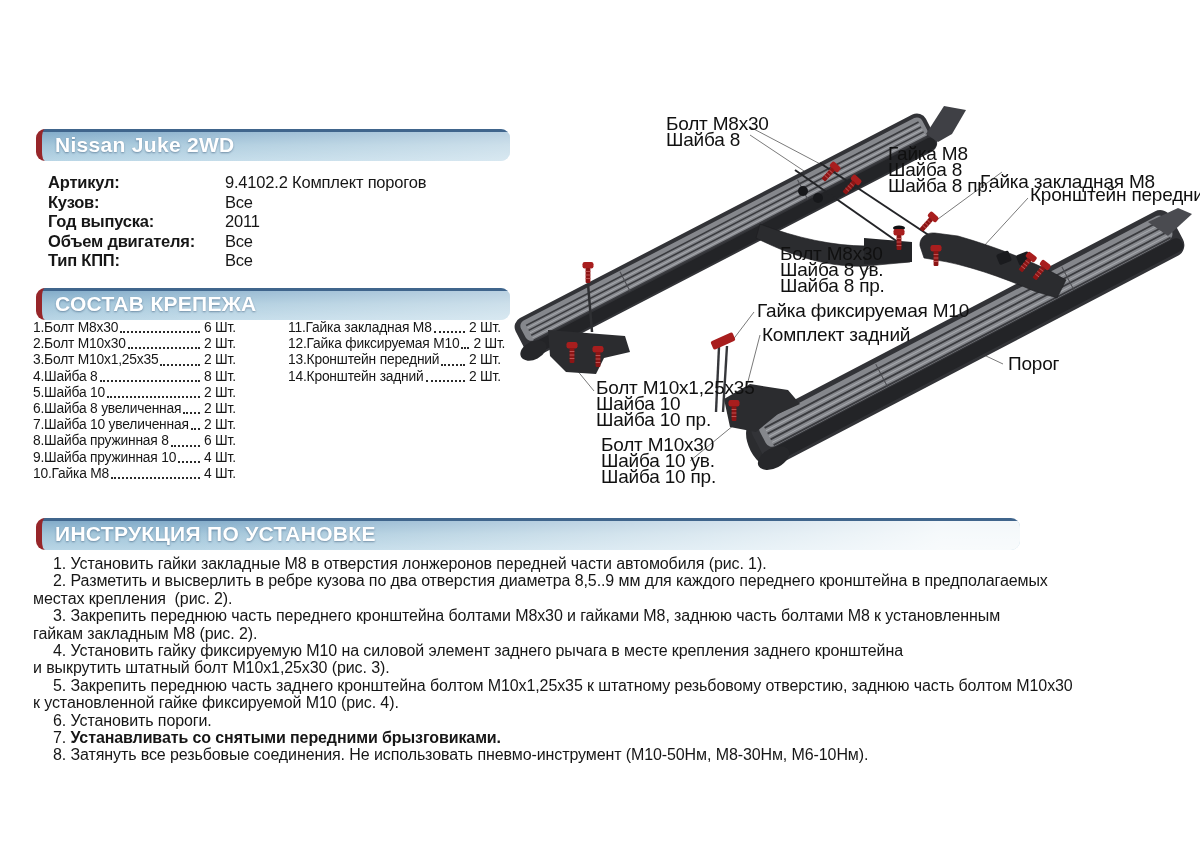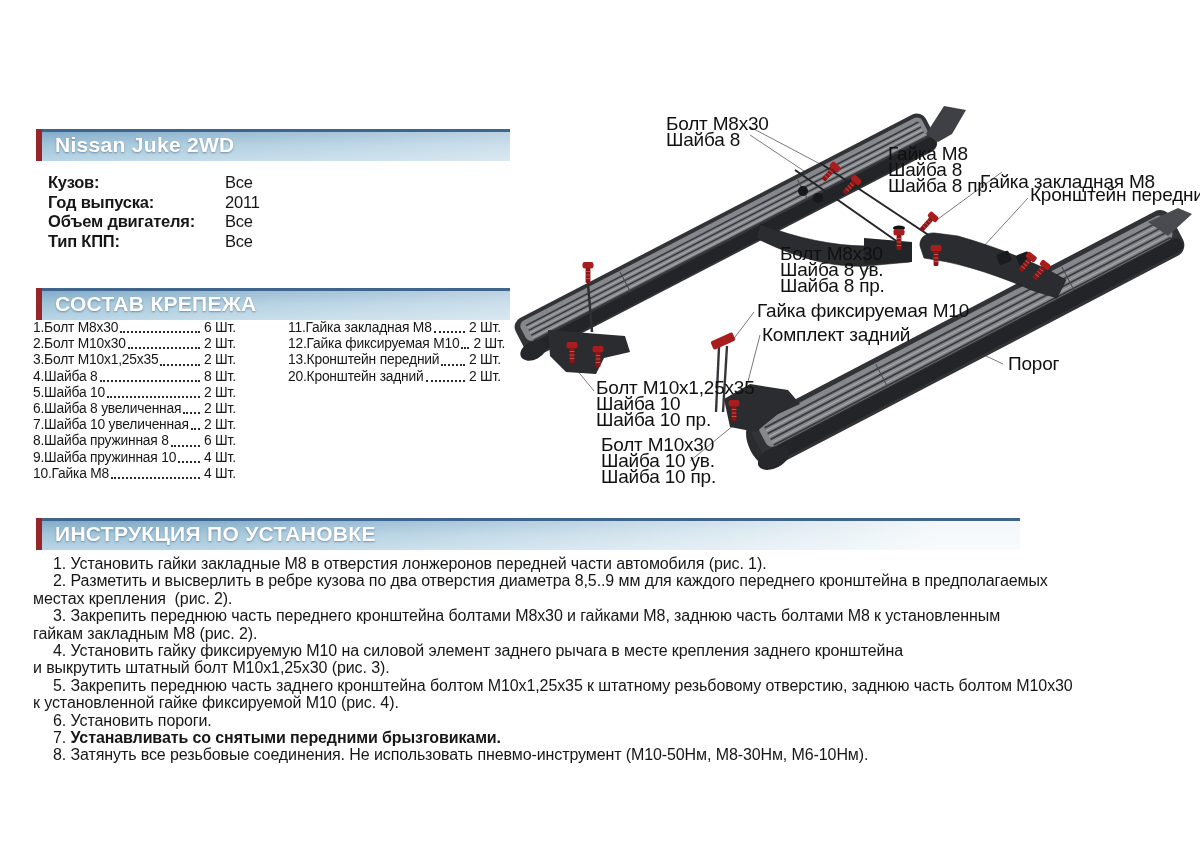--- a/index.html
+++ b/index.html
@@ -5,21 +5,21 @@
   html,body{margin:0;padding:0;background:#e9e9e9;}
   #sheet{position:relative;width:1200px;height:848px;background:#ffffff;overflow:hidden;
          font-family:"Liberation Sans","DejaVu Sans",sans-serif;color:#161616;}
 
   
   .hbar{position:absolute;left:36px;height:32px;box-sizing:border-box;
         border-left:6px solid #97262a;display:flex;align-items:center;
         background-image:
           linear-gradient(to bottom, #40658c 0, #40658c 3px, rgba(0,0,0,0) 3px),
           linear-gradient(to right, rgba(255,255,255,0), rgba(255,255,255,0.45)),
-          linear-gradient(to bottom, #7ca6c6 0%, #a3c6da 50%, #b9d6e6 100%);}
+          linear-gradient(to bottom, #7ca6c6 0%, #a3c6da 50%, #b9d6e6 100%); border-radius: 9px;}
   .hbar.wide{background-image:
           linear-gradient(to bottom, #40658c 0, #40658c 3px, rgba(0,0,0,0) 3px),
           linear-gradient(to right, rgba(255,255,255,0) 15%, rgba(255,255,255,0.9) 92%),
           linear-gradient(to bottom, #7ca6c6 0%, #a3c6da 50%, #b9d6e6 100%);}
   .hbar .t{color:#fff;font-weight:bold;font-size:21px;padding-left:13px;
            letter-spacing:.3px;text-shadow:0 1px 2px rgba(25,55,90,.45);white-space:nowrap;}
   #bar-product{top:129px;width:474px;}
   #bar-hardware{top:288px;width:474px;}
   #bar-instructions{top:518px;width:984px;}
 
@@ -54,20 +54,24 @@
 <body>
 
 <div id="sheet">
 
   <div class="hbar" id="bar-product">
     <span class="t">Nissan Juke 2WD</span>
   </div>
 
   <div id="spec-table">
       <div class="spec-row">
+        <span class="spec-label">Артикул:</span>
+        <span class="spec-value">9.4102.2 Комплект порогов</span>
+      </div>
+      <div class="spec-row">
         <span class="spec-label">Кузов:</span>
         <span class="spec-value">Все</span>
       </div>
       <div class="spec-row">
         <span class="spec-label">Год выпуска:</span>
         <span class="spec-value">2011</span>
       </div>
       <div class="spec-row">
         <span class="spec-label">Объем двигателя:</span>
         <span class="spec-value">Все</span>
@@ -144,21 +148,21 @@
         <span class="part-name">12.Гайка фиксируемая М10</span>
         <span class="part-dots"></span>
         <span class="part-qty">2 Шт.</span>
       </div>
       <div class="part-row">
         <span class="part-name">13.Кронштейн передний</span>
         <span class="part-dots"></span>
         <span class="part-qty">2 Шт.</span>
       </div>
       <div class="part-row">
-        <span class="part-name">20.Кронштейн задний</span>
+        <span class="part-name">14.Кронштейн задний</span>
         <span class="part-dots"></span>
         <span class="part-qty">2 Шт.</span>
       </div>
     </div>
 
   <div id="diagram">
     <svg width="700" height="430" viewBox="500 85 700 430">
       <defs>
         <g id="bolt">
           <rect x="-5.5" y="-2" width="11" height="6.5" rx="2.2" fill="#a81e1e"></rect>

